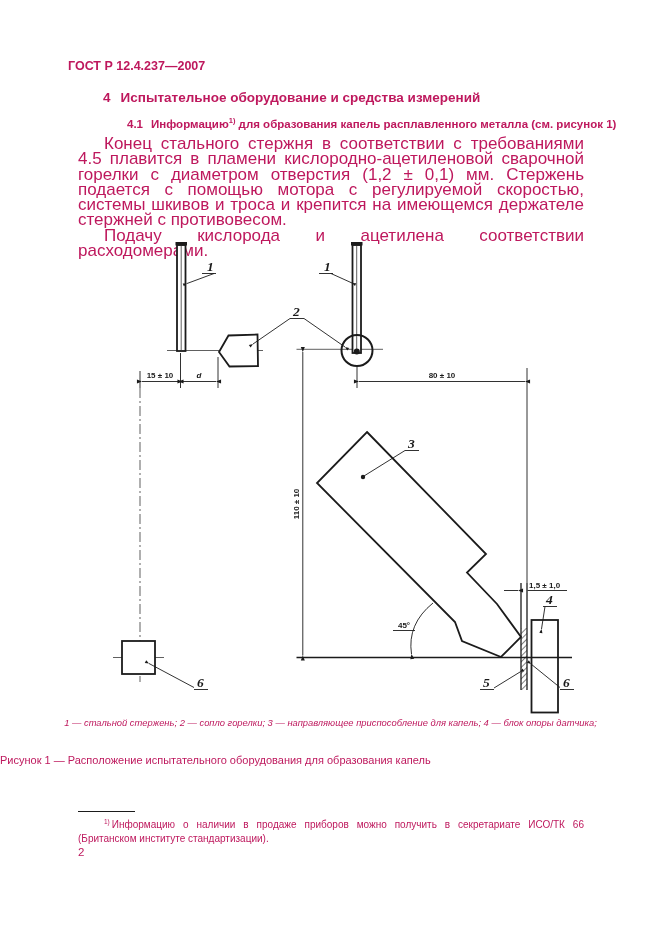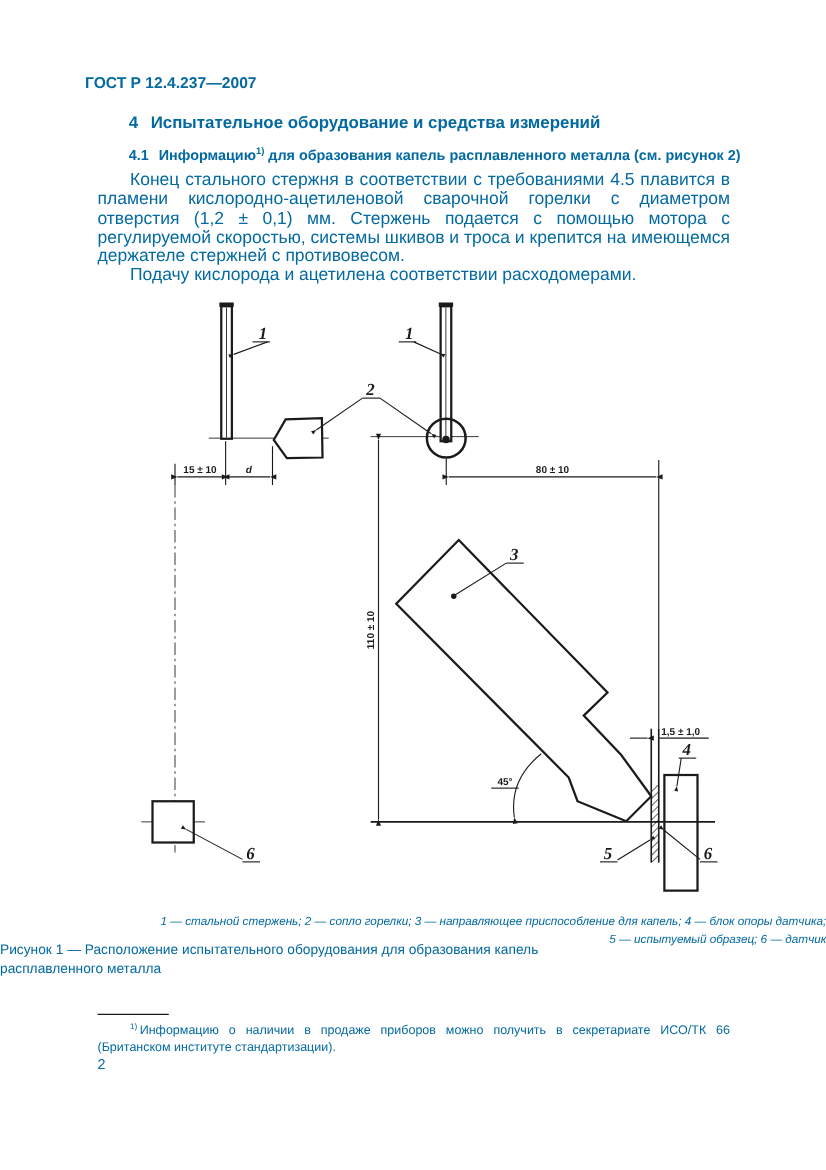--- a/index.html
+++ b/index.html
@@ -1,29 +1,29 @@
 <!DOCTYPE html>
 <html><head>
 <meta charset="utf-8">
 <style>
   html,body{margin:0;padding:0;background:#ffffff;}
   .page{
     position:relative;width:661px;height:936px;background:#ffffff;
-    font-family:"Liberation Sans",sans-serif;color:#0369a1;overflow:hidden;text-decoration:underline;
+    font-family:"Liberation Sans",sans-serif;color:#be185d;overflow:hidden;text-decoration:underline;
   }
   .hdr{position:absolute;left:68px;top:59px;font-size:12.5px;font-weight:bold;}
   .h1{position:absolute;left:103px;top:90px;font-size:13.5px;font-weight:bold;}
   .h1 .num{margin-right:10px;}
   .h2{position:absolute;left:103px;top:116px;font-size:11.5px;font-weight:bold;}
-  .h2 .num{margin-right:8px;}
+  .h2 .num{margin-right:8px;margin-left:24px;}
   .h2 sup{font-size:7.5px;vertical-align:super;}
-  .bodytext{position:absolute;left:78px;top:136px;width:506px;font-size:14px;line-height:15.3px;}
+  .bodytext{position:absolute;left:78px;top:136px;width:506px;font-size:17px;line-height:15.3px;}
   .bodytext p{margin:0;text-indent:26px;text-align:justify;}
   .var{font-style:italic;}
-  .legend{position:absolute;left:0;top:716px;width:661px;text-align:right;font-size:9.4px;line-height:13.5px;font-style:italic;margin-top:14px;}
+  .legend{position:absolute;left:0;top:716px;width:661px;text-align:center;font-size:9.4px;line-height:13.5px;font-style:italic;}
   .caption{position:absolute;left:0;top:753px;width:661px;font-size:11px;line-height:15px;}
   .fnrule{position:absolute;left:78px;top:811px;width:57px;border-top:1.2px solid #1b1b1b;}
   .footnote{position:absolute;left:78px;top:815px;width:506px;font-size:10px;line-height:14px;text-align:justify;text-indent:26px;}
   .footnote sup{font-size:6.5px;vertical-align:super;margin-right:2px;}
   .pagenum{position:absolute;left:78px;top:846px;font-size:11.5px;}
   svg.fig{position:absolute;left:0;top:0;width:661px;height:936px;}
   svg.fig .ln{stroke:#1b1b1b;fill:none;}
   svg.fig .thick{stroke-width:1.8;}
   svg.fig .med{stroke-width:1.3;}
   svg.fig .thin{stroke-width:0.9;}
@@ -38,21 +38,21 @@
 
 <div class="page">
 
   <div class="hdr">ГОСТ Р 12.4.237—2007</div>
 
   <div class="h1">
     <span class="num">4</span><span>Испытательное оборудование и средства измерений</span>
   </div>
 
   <div class="h2">
-    <span class="num">4.1</span><span>Информацию</span><sup>1)</sup><span> для образования капель расплавленного металла (см. рисунок 2)</span>
+    <span class="num">4.1</span><span>Информацию</span><sup>1)</sup><span> для образования капель расплавленного металла (см. рисунок 1)</span>
   </div>
 
   <div class="bodytext">
     <p>Конец стального стержня в соответствии с требованиями 4.5 плавится в пламени кислородно-ацетиленовой сварочной горелки с диаметром отверстия (1,2 ± 0,1) мм. Стержень подается с помощью мотора с регулируемой скоростью, системы шкивов и троса и крепится на имеющемся держателе стержней с противовесом.</p>
     <p>Подачу кислорода и ацетилена соответствии расходомерами.</p>
   </div>
 
   <svg class="fig" viewBox="0 0 661 936" aria-hidden="true">
     <defs>
       <marker id="arrD" viewBox="0 0 10 10" refX="1" refY="5" markerWidth="9" markerHeight="7" orient="auto-start-reverse">
@@ -171,26 +171,24 @@
     <text class="lbl" x="293" y="316">2</text>
     <text class="lbl" x="408" y="448">3</text>
     <text class="lbl" x="546" y="604">4</text>
     <text class="lbl" x="483" y="687">5</text>
     <text class="lbl" x="563" y="687">6</text>
     <text class="lbl" x="197" y="687">6</text>
   </svg>
 
   <div class="legend">
     <div>1 — стальной стержень; 2 — сопло горелки; 3 — направляющее приспособление для капель; 4 — блок опоры датчика;</div>
-    <div>5 — испытуемый образец; 6 — датчик</div>
   </div>
 
   <div class="caption">
     <div>Рисунок 1 — Расположение испытательного оборудования для образования капель</div>
-    <div>расплавленного металла</div>
   </div>
 
   <div class="fnrule"></div>
   <div class="footnote"><sup>1)</sup><span>Информацию о наличии в продаже приборов можно получить в секретариате ИСО/ТК 66 (Британском институте стандартизации).</span></div>
 
   <div class="pagenum">2</div>
 
 </div>
 
 </body></html>

